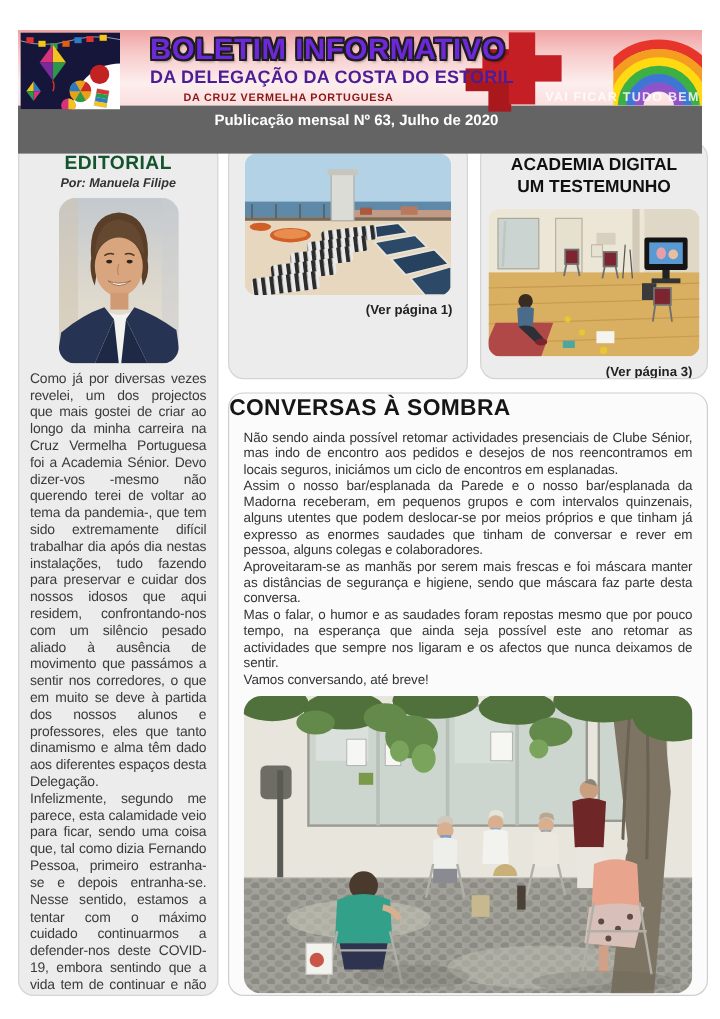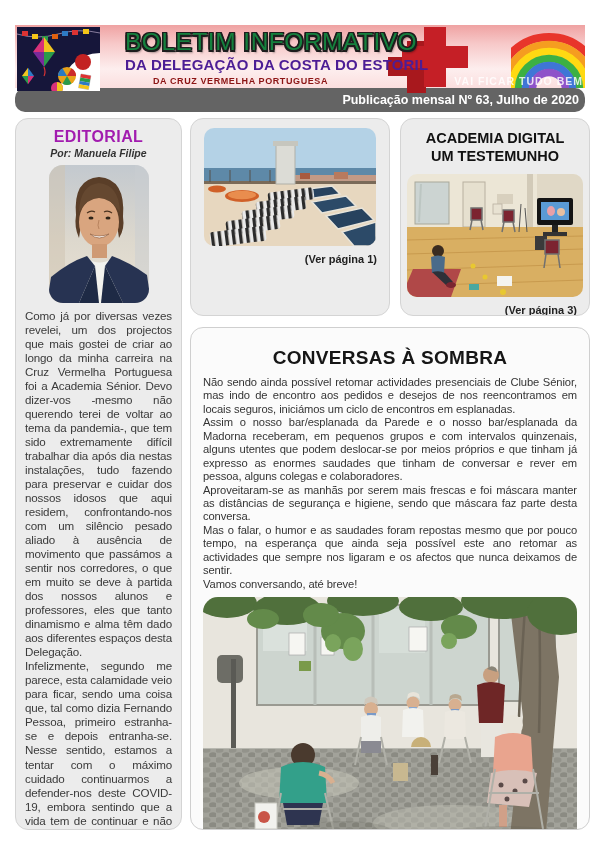--- a/index.html
+++ b/index.html
@@ -4,60 +4,60 @@
 <style>
   html,body{margin:0;padding:0;background:#ffffff;}
   body{width:600px;height:849px;overflow:hidden;font-family:"Liberation Sans",sans-serif;position:relative;}
   .abs{position:absolute;}
 
   
   .header-band{left:15px;top:25px;width:570px;height:63px;
     background:linear-gradient(180deg,#efa2a2 0%,#f7c9c9 30%,#fdeeee 70%,#fbdede 100%);}
   .lanterns{left:17px;top:27px;width:83px;height:64px;z-index:4;}
   .title-block{left:125px;top:29px;z-index:3;}
-  .newsletter-title{font-size:24.5px;font-weight:normal;letter-spacing:.5px;color:#15803d;line-height:1.02;
+  .newsletter-title{font-size:24.5px;font-weight:bold;letter-spacing:.5px;color:#6d28d9;line-height:1.02;
     text-shadow:-1.5px -1.5px 0 #1d1d1d,1.5px -1.5px 0 #1d1d1d,-1.5px 1.5px 0 #1d1d1d,1.5px 1.5px 0 #1d1d1d,
       -1.5px 0 0 #1d1d1d,1.5px 0 0 #1d1d1d,0 -1.5px 0 #1d1d1d,0 1.5px 0 #1d1d1d,2px 3px 2px rgba(0,0,0,.35);}
   .org-line1{font-size:15px;font-weight:bold;color:#4c1d95;margin-top:2px;letter-spacing:.2px;}
   .org-line2{font-size:9px;font-weight:bold;color:#8c1414;margin-top:3px;letter-spacing:.6px;padding-left:28px;}
   .cross-wrap{left:388px;top:27px;width:84px;height:60px;z-index:2;}
   .red-cross{position:absolute;}
   .red-cross .v{position:absolute;background:inherit;}
   .cross-a{left:14px;top:0;width:66px;height:60px;}
   .cross-a .h{position:absolute;left:0;top:19px;width:66px;height:22px;background:#c51f26;}
   .cross-a .v{left:22px;top:0;width:22px;height:60px;background:#c51f26;}
   .cross-b{left:0px;top:14px;width:56px;height:52px;}
   .cross-b .h{position:absolute;left:0;top:16px;width:56px;height:19px;background:#a8181d;}
   .cross-b .v{left:19px;top:0;width:19px;height:52px;background:#a8181d;}
   .rainbow-wrap{left:511px;top:27px;width:74px;height:61px;overflow:hidden;z-index:2;}
   .rainbow-motto{left:452px;top:75px;width:131px;text-align:right;font-size:10.5px;font-weight:bold;
     letter-spacing:1px;color:rgba(255,255,255,.82);z-index:3;}
-  .issue-bar{left:15px;top:88px;width:570px;height:24px;background:#646464;color:#ffffff;
-    font-size:12.5px;font-weight:bold;line-height:24px;text-align:right;box-sizing:border-box;padding-right:6px;z-index:1;border-radius:10px;}
+  .issue-bar{left:15px;top:88px;width:570px;height:40px;background:#646464;color:#ffffff;
+    font-size:12.5px;font-weight:bold;line-height:24px;text-align:center;box-sizing:border-box;padding-right:6px;z-index:1;}
 
   
   .card{background:#ececec;border:1.5px solid #d4d4d4;border-radius:13px;box-sizing:border-box;overflow:hidden;}
   .card-editorial{left:15px;top:118px;width:167px;height:712px;}
   .card-verao{left:190px;top:118px;width:200px;height:198px;}
   .card-academia{left:400px;top:118px;width:190px;height:198px;}
   .card-main{left:190px;top:327px;width:400px;height:503px;background:#fbfbfb;border-color:#cfcfcf;}
 
-  .ed-title{margin-top:9px;text-align:center;font-size:16px;font-weight:bold;color:#a21caf;letter-spacing:.4px;}
+  .ed-title{margin-top:9px;text-align:center;font-size:16px;font-weight:bold;color:#14532d;letter-spacing:.4px;}
   .ed-byline{text-align:center;font-size:10.5px;font-weight:bold;font-style:italic;color:#333;margin-top:1px;}
   .portrait{width:100px;height:138px;margin:6px auto 0;border-radius:14px;overflow:hidden;}
   .ed-text{margin:6px 9px 0;color:#3a3a3a;font-size:11.6px;line-height:1.21;text-align:justify;letter-spacing:-.15px;}
   .ed-text p{margin:0;}
 
   .mini-title{margin-top:10px;text-align:center;font-size:14.5px;font-weight:bold;color:#111;line-height:1.25;}
   .mini-photo{margin:9px auto 0;border-radius:10px;overflow:hidden;}
   .photo-verao{width:172px;height:118px;}
   .photo-academia{width:176px;height:123px;}
   .page-ref{text-align:right;font-weight:bold;font-size:11px;color:#222;margin:7px 12px 0;}
 
-  .main-title{margin-top:19px;text-align:center;font-size:19px;font-weight:bold;color:#161616;letter-spacing:.3px;}
+  .main-title{margin-top:2px;text-align:left;font-size:19px;font-weight:bold;color:#161616;letter-spacing:.3px;}
   .main-text{margin:7px 12px 0;color:#343434;font-size:11.2px;line-height:1.2;text-align:justify;letter-spacing:-.1px;}
   .main-text p{margin:0;}
   .signature{text-align:right;font-style:italic;font-size:11px;color:#333;margin:5px 16px 0;}
   .main-photo{width:374px;height:248px;margin:6px auto 0;border-radius:15px;overflow:hidden;}
 </style>
 </head>
 <body>
 
 <div class="abs header-band"></div>
 

